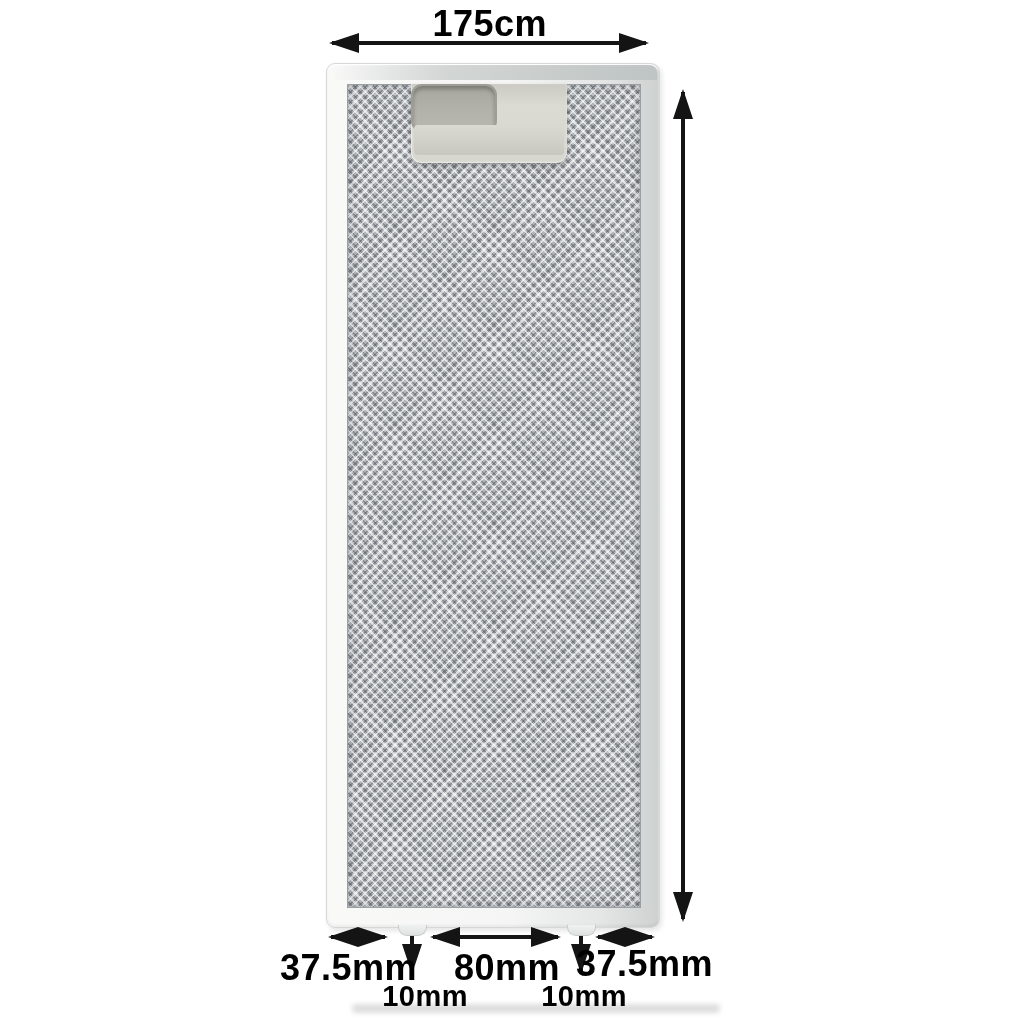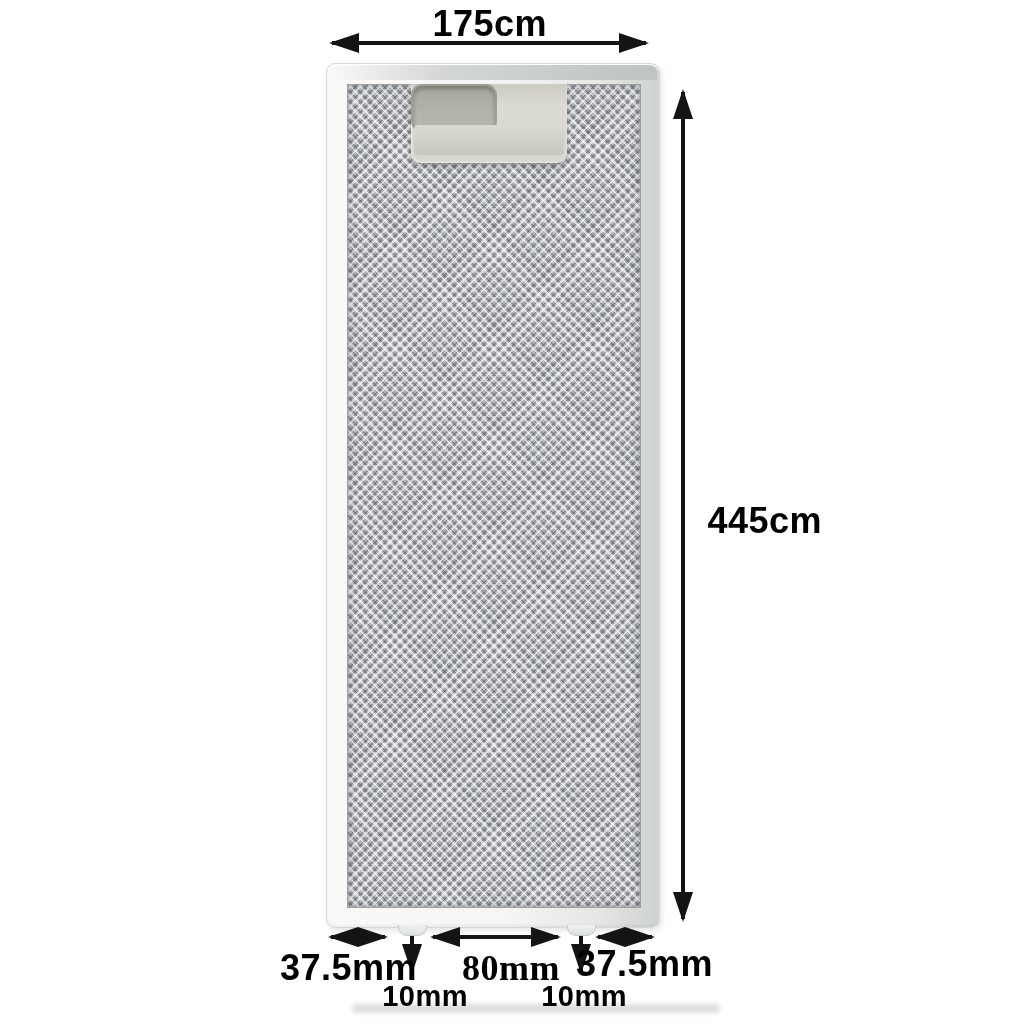--- a/index.html
+++ b/index.html
@@ -28,21 +28,21 @@
     line-height: 1;
     letter-spacing: 0.5px;
   }
   .dim-big   { font-size: 36px; }
   .dim-mid   { font-size: 36px; }
   .dim-small { font-size: 29px; }
 
   #label-top-width    { left: 427px; top: 6px;   width: 120px; }
   #label-height       { left: 702px; top: 503px; width: 120px; }
   #label-bottom-left  { left: 280px; top: 950px; width: 130px; }
-  #label-bottom-mid   { left: 430px; top: 950px; width: 130px; font-family: Liberation Serif, serif; }
+  #label-bottom-mid   { left: 430px; top: 950px; width: 130px; }
   #label-bottom-right { left: 576px; top: 946px; width: 130px; }
   #label-tab-left     { left: 378px; top: 982px; width: 90px; }
   #label-tab-right    { left: 537px; top: 982px; width: 90px; }
 
   
   #filter-frame {
     left: 326px; top: 63px;
     width: 332px; height: 863px;
     border-radius: 9px;
     background: linear-gradient(to right,
@@ -160,20 +160,19 @@
     <line x1="332" y1="43" x2="646" y2="43" marker-start="url(#ah)" marker-end="url(#ah)"></line>
     <line x1="683" y1="92" x2="683" y2="919" marker-start="url(#ah)" marker-end="url(#ah)"></line>
     <line x1="331" y1="937" x2="385" y2="937" marker-start="url(#ah)" marker-end="url(#ah)"></line>
     <line x1="433" y1="937" x2="558" y2="937" marker-start="url(#ah)" marker-end="url(#ah)"></line>
     <line x1="598" y1="937" x2="652" y2="937" marker-start="url(#ah)" marker-end="url(#ah)"></line>
     <line x1="412" y1="936" x2="412" y2="971" marker-end="url(#ah)"></line>
     <line x1="581" y1="936" x2="581" y2="971" marker-end="url(#ah)"></line>
   </svg>
 
   <div class="dim-label dim-big" id="label-top-width">175cm</div>
-  <div class="dim-label dim-big" id="label-height">445cm</div>
   <div class="dim-label dim-mid" id="label-bottom-left">37.5mm</div>
   <div class="dim-label dim-mid" id="label-bottom-mid">80mm</div>
   <div class="dim-label dim-mid" id="label-bottom-right">37.5mm</div>
   <div class="dim-label dim-small" id="label-tab-left">10mm</div>
   <div class="dim-label dim-small" id="label-tab-right">10mm</div>
 
 </div>
 
 </body></html>

